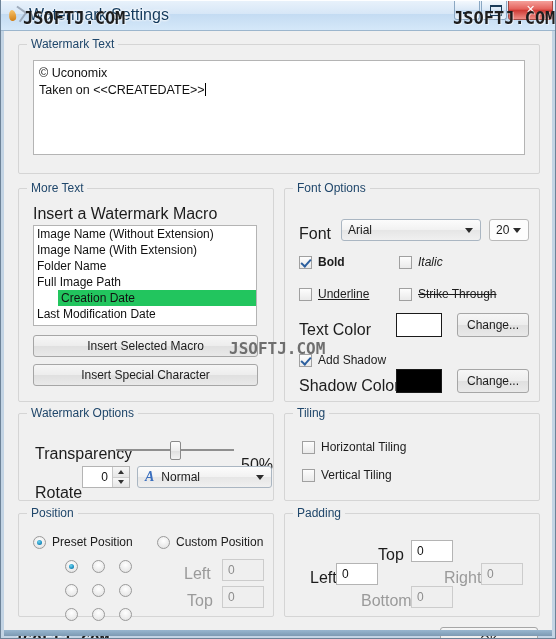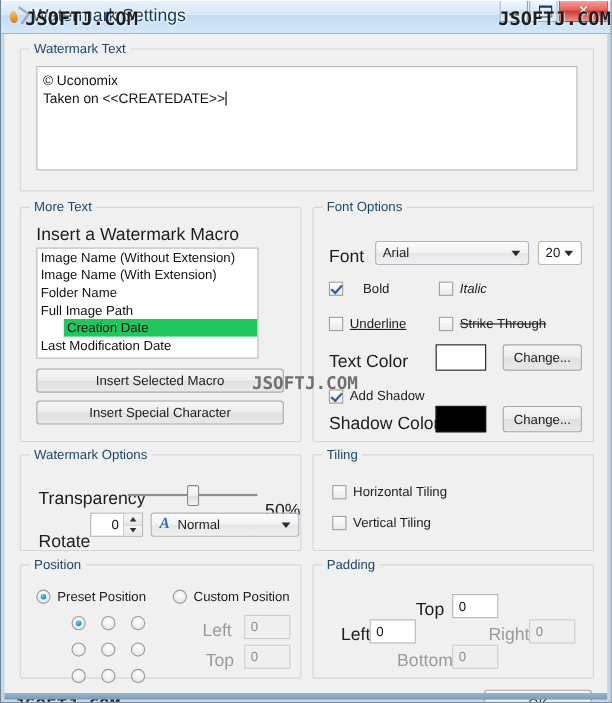--- a/index.html
+++ b/index.html
@@ -251,21 +251,21 @@
   }
   .cb .box.checked::after {
     content: "";
     position: absolute;
     left: 3px; top: 0px;
     width: 4px; height: 8px;
     border: solid #2c5f9e;
     border-width: 0 2px 2px 0;
     transform: rotate(42deg);
   }
-  .cb.bold .cbtxt { font-weight: normal; margin-left: 12px; }
+  .cb.bold .cbtxt { font-weight: bold; }
   .cb.italic .cbtxt { font-style: italic; }
   .cb.underline .cbtxt { text-decoration: underline; }
   .cb.strike .cbtxt { text-decoration: line-through; }
   
   .rb {
     position: absolute;
     display: flex;
     align-items: center;
     font-size: 12px;
     color: #1c1c1c;
@@ -443,21 +443,21 @@
       <div class="legend">Watermark Text</div>
       <div class="textarea-box" style="left:14px; top:15px; width:492px; height:95px;">
         <div>© Uconomix</div>
         <div><span>Taken on &lt;&lt;CREATEDATE&gt;&gt;</span><span class="caret"></span></div>
       </div>
     </div>
 
     <div class="group" style="left:14px; top:157px; width:254px; height:212px;">
       <div class="legend">More Text</div>
       <div class="lbl" style="left:14px; top:16px;">Insert a Watermark Macro</div>
-      <div class="listbox" style="left:14px; top:36px; width:202px; height:101px;">
+      <div class="listbox" style="left:14px; top:36px; width:224px; height:101px;">
         <div class="item">Image Name (Without Extension)</div>
         <div class="item">Image Name (With Extension)</div>
         <div class="item">Folder Name</div>
         <div class="item">Full Image Path</div>
         <div class="item selected">Creation Date</div>
         <div class="item">Last Modification Date</div>
       </div>
       <div class="btn" style="left:14px; top:146px; width:225px; height:22px;">Insert Selected Macro</div>
       <div class="btn" style="left:14px; top:175px; width:225px; height:22px;">Insert Special Character</div>
     </div>

